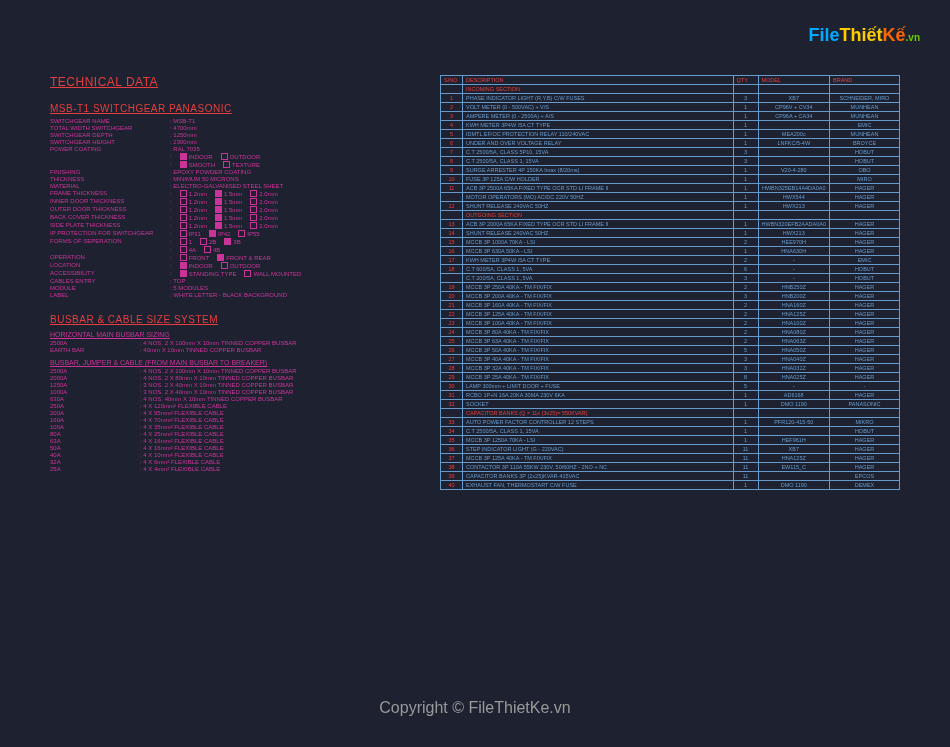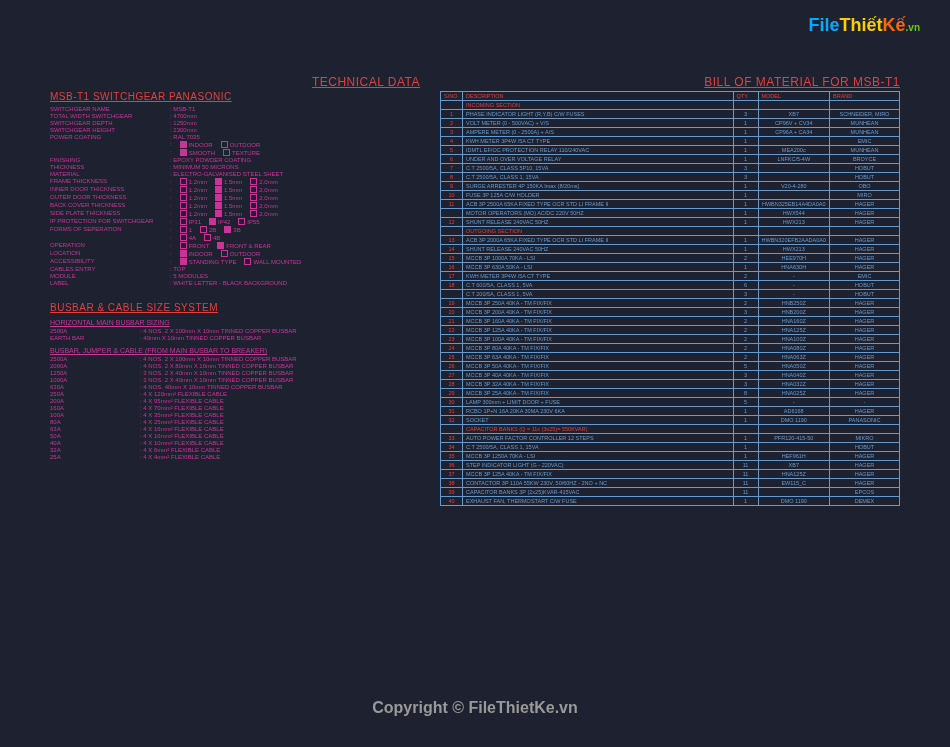--- a/index.html
+++ b/index.html
@@ -1,23 +1,23 @@
 <!DOCTYPE html>
 <html><head>
 <meta charset="utf-8">
 <style>
 * { margin: 0; padding: 0; box-sizing: border-box; }
 body { background: #1e2230; width: 950px; height: 747px; font-family: Arial, sans-serif; position: relative; overflow: hidden; }
-.logo { position: absolute; top: 15px; right: 30px; font-size: 18px; color: #fff; font-weight: bold; }
+.logo { position: absolute; top: 25px; right: 30px; font-size: 18px; color: #fff; font-weight: bold; }
 .logo .f { color: #00aaff; } .logo .t { color: #ffcc00; } .logo .k { color: #ff6600; } .logo .vn { color: #66cc00; font-size: 10px; }
-.watermark { position: absolute; bottom: 30px; left: 50%; transform: translateX(-50%); color: #999; font-size: 16px; font-weight: bold; z-index: 100; }
+.watermark { position: absolute; bottom: 30px; left: 50%; transform: translateX(-50%); color: #999; font-size: 16px; font-weight: normal; z-index: 100; }
 .canvas { position: absolute; top: 75px; left: 50px; right: 50px; bottom: 60px; font-size: 7px; color: #cc3399; display: flex; }
 .left-col { width: 390px; padding-right: 20px; }
 .right-col { flex: 1; }
-h1.main { color: #e63e3e; font-size: 12px; text-decoration: underline; font-weight: normal; margin-bottom: 2px; letter-spacing: 0.5px; text-align: right; }
+h1.main { color: #e63e3e; font-size: 12px; text-decoration: underline; font-weight: normal; margin-bottom: 14px; letter-spacing: 0.5px; }
 h2.sub { color: #e63e3e; font-size: 10px; text-decoration: underline; font-weight: normal; margin-bottom: 4px; letter-spacing: 0.5px; }
 .spec-row { display: flex; margin-bottom: 1px; font-size: 6px; }
 .spec-label { width: 120px; color: #cc3399; }
 .spec-value { color: #cc3399; flex: 1; display: flex; flex-wrap: wrap; gap: 8px; }
 .cb { display: inline-flex; align-items: center; gap: 2px; }
 .cb::before { content: ''; display: inline-block; width: 5px; height: 5px; border: 1px solid #cc3399; }
 .cb.checked::before { background: #cc3399; }
 h3.sec { color: #cc3399; font-size: 7px; text-decoration: underline; font-weight: normal; margin-top: 6px; margin-bottom: 2px; }
 .busbar-row { display: flex; font-size: 6px; margin-bottom: 1px; }
 .busbar-k { width: 90px; } .busbar-v { flex: 1; }
@@ -215,21 +215,20 @@
           <div class="busbar-v">: 4 X 6mm² FLEXIBLE CABLE</div>
         </div>
         <div class="busbar-row">
           <div class="busbar-k">25A</div>
           <div class="busbar-v">: 4 X 4mm² FLEXIBLE CABLE</div>
         </div>
       </div>
   </div>
 
   <div class="right-col">
-    <h1 class="main">BILL OF MATERIAL FOR MSB-T1</h1>
     <table class="bom-table">
       <thead>
           <tr id="bomhead">
             <th class="red-cell">S/NO</th>
             <th class="red-cell">DESCRIPTION</th>
             <th class="red-cell">QTY.</th>
             <th class="red-cell">MODEL</th>
             <th class="red-cell">BRAND</th>
           </tr>
         </thead>

